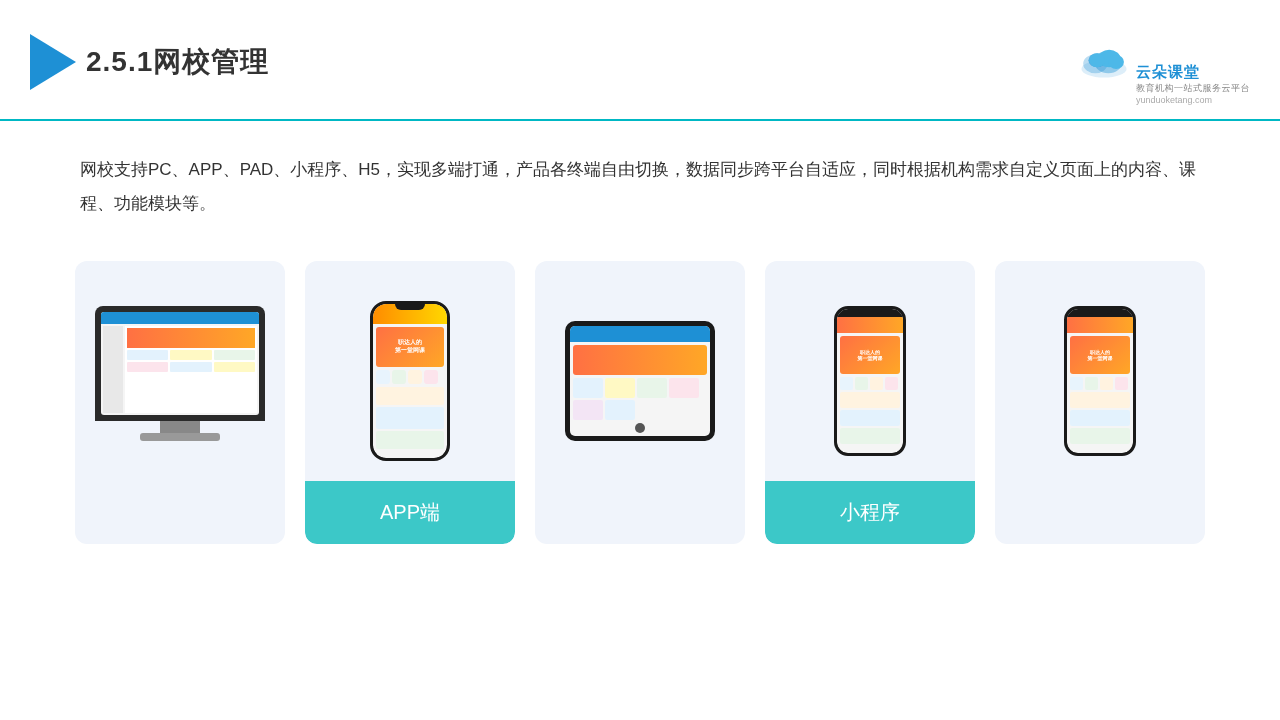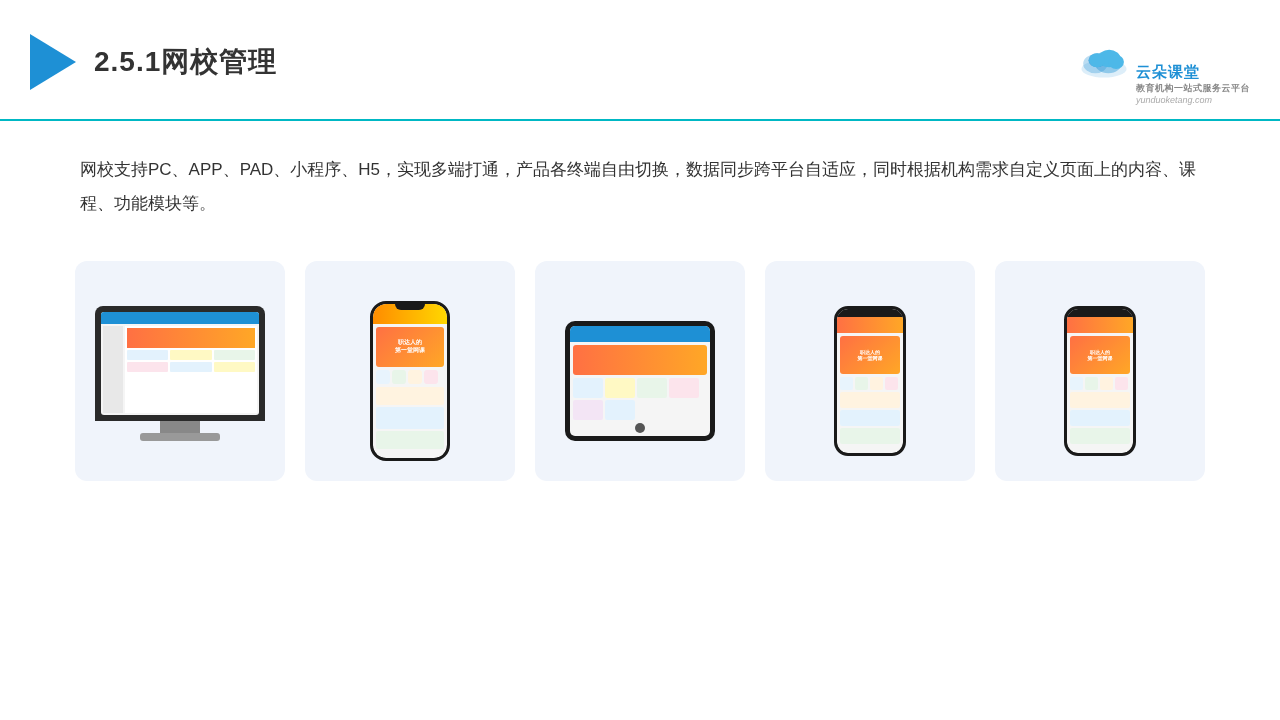--- a/index.html
+++ b/index.html
@@ -16,21 +16,21 @@
     .header {
       display: flex;
       align-items: center;
       justify-content: space-between;
       padding: 18px 30px 14px 30px;
       border-bottom: 2px solid #00b8c4;
     }
     .header-left {
       display: flex;
       align-items: center;
-      gap: 18px;
+      gap: 10px;
     }
     .logo-triangle {
       width: 0;
       height: 0;
       border-top: 28px solid transparent;
       border-bottom: 28px solid transparent;
       border-left: 46px solid #1e90d5;
     }
     .page-title {
       font-size: 28px;
@@ -61,26 +61,24 @@
       font-size: 15px;
       color: #1e90d5;
       font-weight: 700;
       letter-spacing: 1px;
       margin-top: 45px;
     }
     .logo-sub-text {
       font-size: 9px;
       color: #888;
       letter-spacing: 0.5px;
-      font-weight: bold;
     }
     .logo-domain {
       font-size: 9px;
       color: #aaa;
-      font-style: italic;
     }
 
     
     .description {
       padding: 32px 80px 20px 80px;
       font-size: 17px;
       color: #333;
       line-height: 2;
     }
 
@@ -426,20 +424,21 @@
               <div class="phone-icon-mini" style="background:#fff3e0"></div>
               <div class="phone-icon-mini" style="background:#fce4ec"></div>
             </div>
             <div class="phone-card-mini"></div>
             <div class="phone-card-mini" style="background:#e3f2fd; height:22px"></div>
             <div class="phone-card-mini" style="background:#e8f5e9"></div>
           </div>
         </div>
       </div>
     </div>
+    <div class="card-label">APP端</div>
   </div>
 
   <div class="card">
     <div class="card-image-area">
       <div class="tablet-device">
         <div class="tablet-screen">
           <div class="tablet-top-bar"></div>
           <div class="tablet-content">
             <div class="tablet-banner"></div>
             <div class="tablet-grid">
@@ -475,20 +474,21 @@
               <div style="width:13px;height:13px;background:#fff3e0;border-radius:2px;"></div>
               <div style="width:13px;height:13px;background:#fce4ec;border-radius:2px;"></div>
             </div>
             <div style="height:16px;background:#fff3e0;border-radius:2px;margin-bottom:2px;"></div>
             <div style="height:16px;background:#e3f2fd;border-radius:2px;margin-bottom:2px;"></div>
             <div style="height:16px;background:#e8f5e9;border-radius:2px;"></div>
           </div>
         </div>
       </div>
     </div>
+    <div class="card-label">小程序</div>
   </div>
 
   <div class="card">
     <div class="card-image-area">
       <div class="phone-small">
         <div class="phone-small-screen">
           <div style="height:8px; background:#1a1a1a; border-radius:11px 11px 0 0; position:relative;">
             <div style="width:24px;height:5px;background:#1a1a1a;border-radius:0 0 5px 5px;position:absolute;left:50%;transform:translateX(-50%);top:0;"></div>
           </div>
           <div style="height:16px; background:linear-gradient(90deg,#ff7043,#ffa726);"></div>

